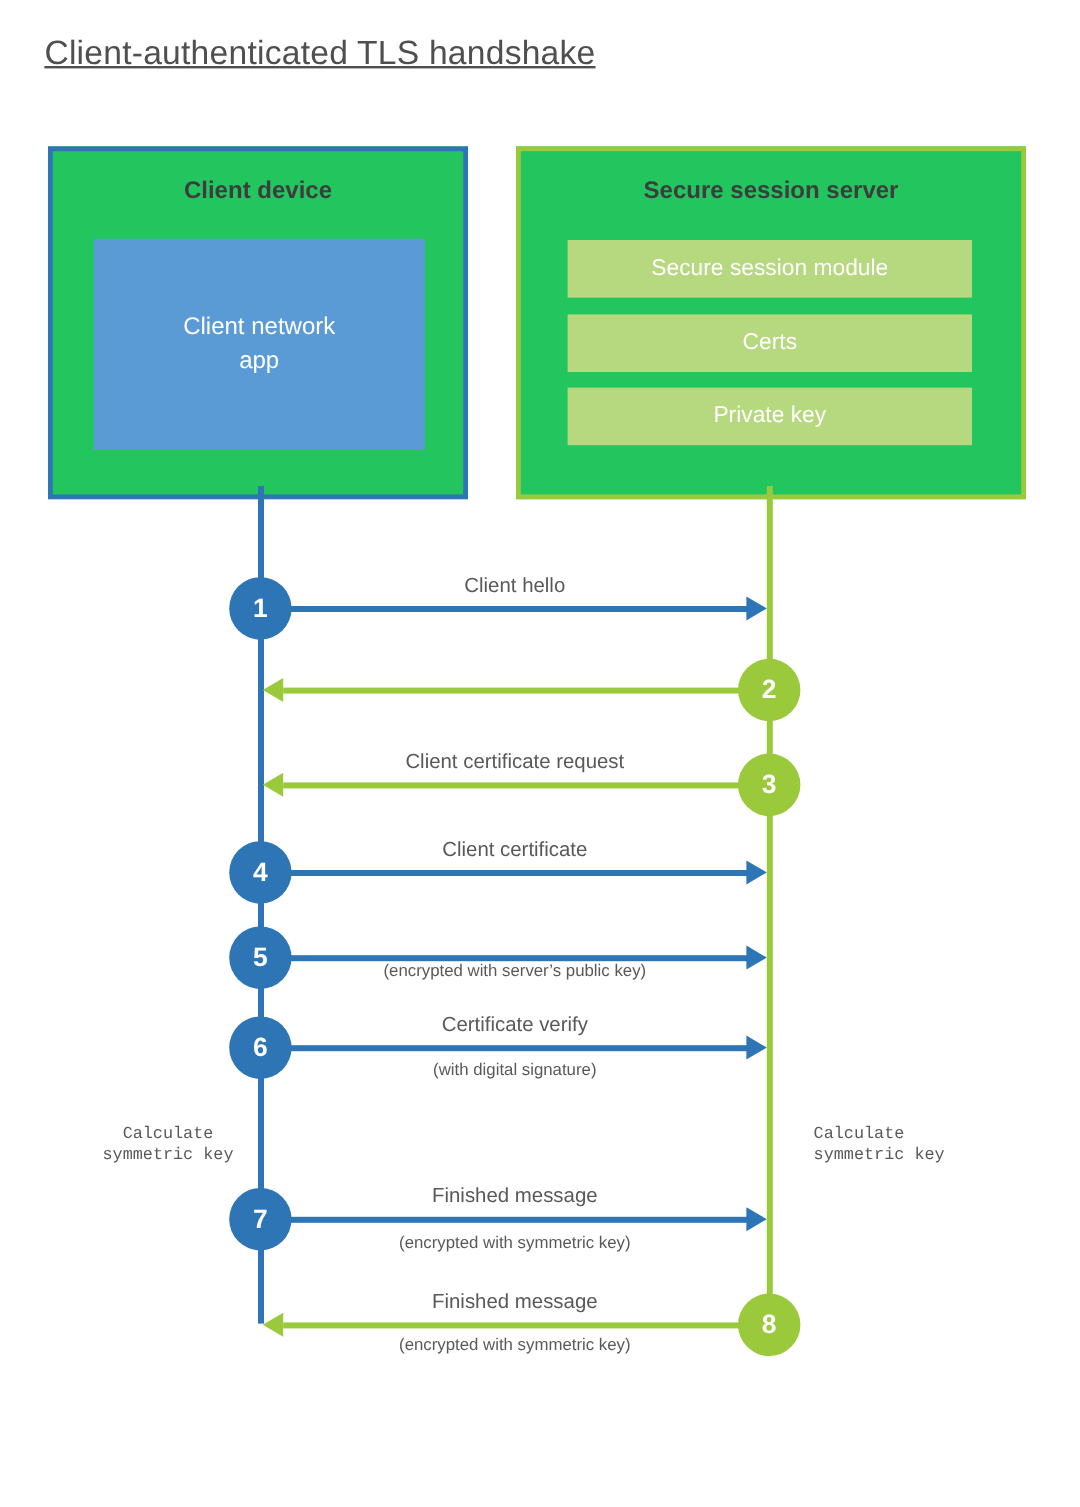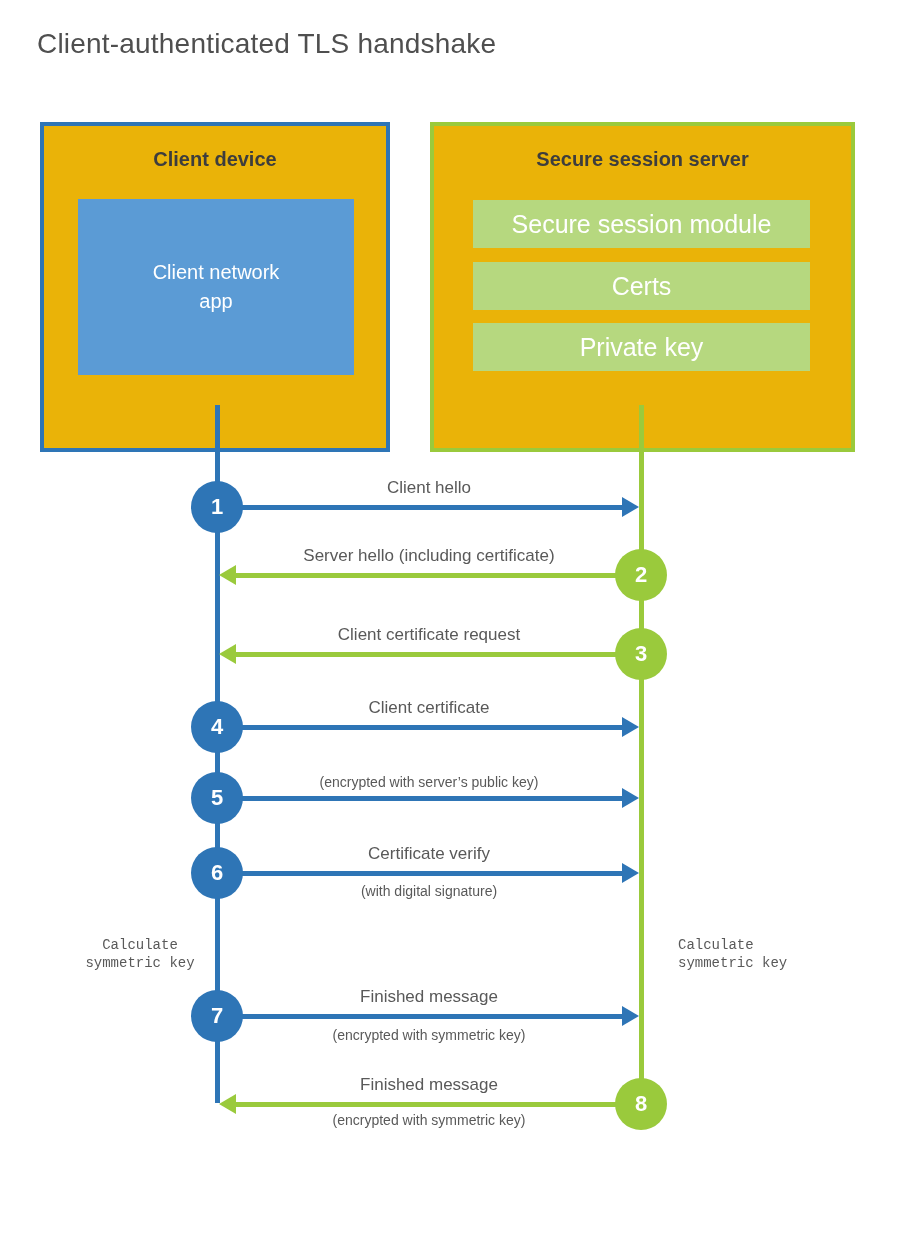--- a/index.html
+++ b/index.html
@@ -2,39 +2,39 @@
 <html><head>
 <meta charset="utf-8">
 <style>
   html,body{margin:0;padding:0;background:#fff;}
   .diagram{
     position:relative;width:900px;height:1256px;background:#ffffff;overflow:hidden;
     font-family:"Liberation Sans",sans-serif;
   }
   .title{
     position:absolute;left:37px;top:28px;margin:0;
-    font-size:28px;font-weight:300;color:#4f4f4f;letter-spacing:.2px;
+    font-size:28px;font-weight:300;color:#4f4f4f;letter-spacing:.2px;text-decoration:underline;
   }
   
-  .entity-box{position:absolute;top:122px;height:330px;background:#eab308;box-sizing:border-box;}
+  .entity-box{position:absolute;top:122px;height:294px;background:#22c55e;box-sizing:border-box;}
   .client-box{left:40px;width:350px;border:4px solid #2e75b6;}
   .server-box{left:430px;width:425px;border:4px solid #9aca3c;}
   .entity-heading{
     position:absolute;top:22px;left:0;right:0;text-align:center;
     font-size:20px;font-weight:bold;color:#3d3d3d;
   }
   .client-app{
     position:absolute;left:34px;top:73px;width:276px;height:176px;background:#5b9bd5;
     display:flex;align-items:center;justify-content:center;text-align:center;
     font-size:20px;line-height:29px;color:#fff;white-space:pre-line;
   }
   .server-bar{
     position:absolute;left:39px;width:337px;height:48px;background:#b6d87f;
     display:flex;align-items:center;justify-content:center;
-    font-size:25px;color:#fff;
+    font-size:19px;color:#fff;
   }
   .bar-0{top:74px}.bar-1{top:136px}.bar-2{top:197px}
   
   .vline{position:absolute;width:5px;top:405px;}
   .blue-line{left:215px;height:698px;background:#2e75b6;}
   .green-line{left:639px;height:699px;background:#9aca3c;}
   
   .shaft{position:absolute;height:5px;}
   .shaft.blue{left:217px;width:406px;background:#2e75b6;}
   .shaft.green{left:236px;width:405px;background:#9aca3c;}
@@ -82,36 +82,35 @@
   <div class="vline blue-line"></div>
   <div class="vline green-line"></div>
 
   <div class="shaft blue" style="top:505px"></div>
   <div class="head right" style="top:497px"></div>
   <div class="msg-label" style="top:478px">Client hello</div>
   <div class="step-circle blue" style="top:481px">1</div>
 
   <div class="shaft green" style="top:573px"></div>
   <div class="head left" style="top:565px"></div>
-  <div class="msg-label" style="top:546px">Server hello (including certificate)</div>
   <div class="step-circle green" style="top:549px">2</div>
 
   <div class="shaft green" style="top:652px"></div>
   <div class="head left" style="top:644px"></div>
   <div class="msg-label" style="top:625px">Client certificate request</div>
   <div class="step-circle green" style="top:628px">3</div>
 
   <div class="shaft blue" style="top:725px"></div>
   <div class="head right" style="top:717px"></div>
   <div class="msg-label" style="top:698px">Client certificate</div>
   <div class="step-circle blue" style="top:701px">4</div>
 
   <div class="shaft blue" style="top:796px"></div>
   <div class="head right" style="top:788px"></div>
-  <div class="msg-sub" style="top:774px">(encrypted with server’s public key)</div>
+  <div class="msg-sub" style="top:800px">(encrypted with server’s public key)</div>
   <div class="step-circle blue" style="top:772px">5</div>
 
   <div class="shaft blue" style="top:871px"></div>
   <div class="head right" style="top:863px"></div>
   <div class="msg-label" style="top:844px">Certificate verify</div>
   <div class="msg-sub" style="top:883px">(with digital signature)</div>
   <div class="step-circle blue" style="top:847px">6</div>
 
   <div class="shaft blue" style="top:1014px"></div>
   <div class="head right" style="top:1006px"></div>

